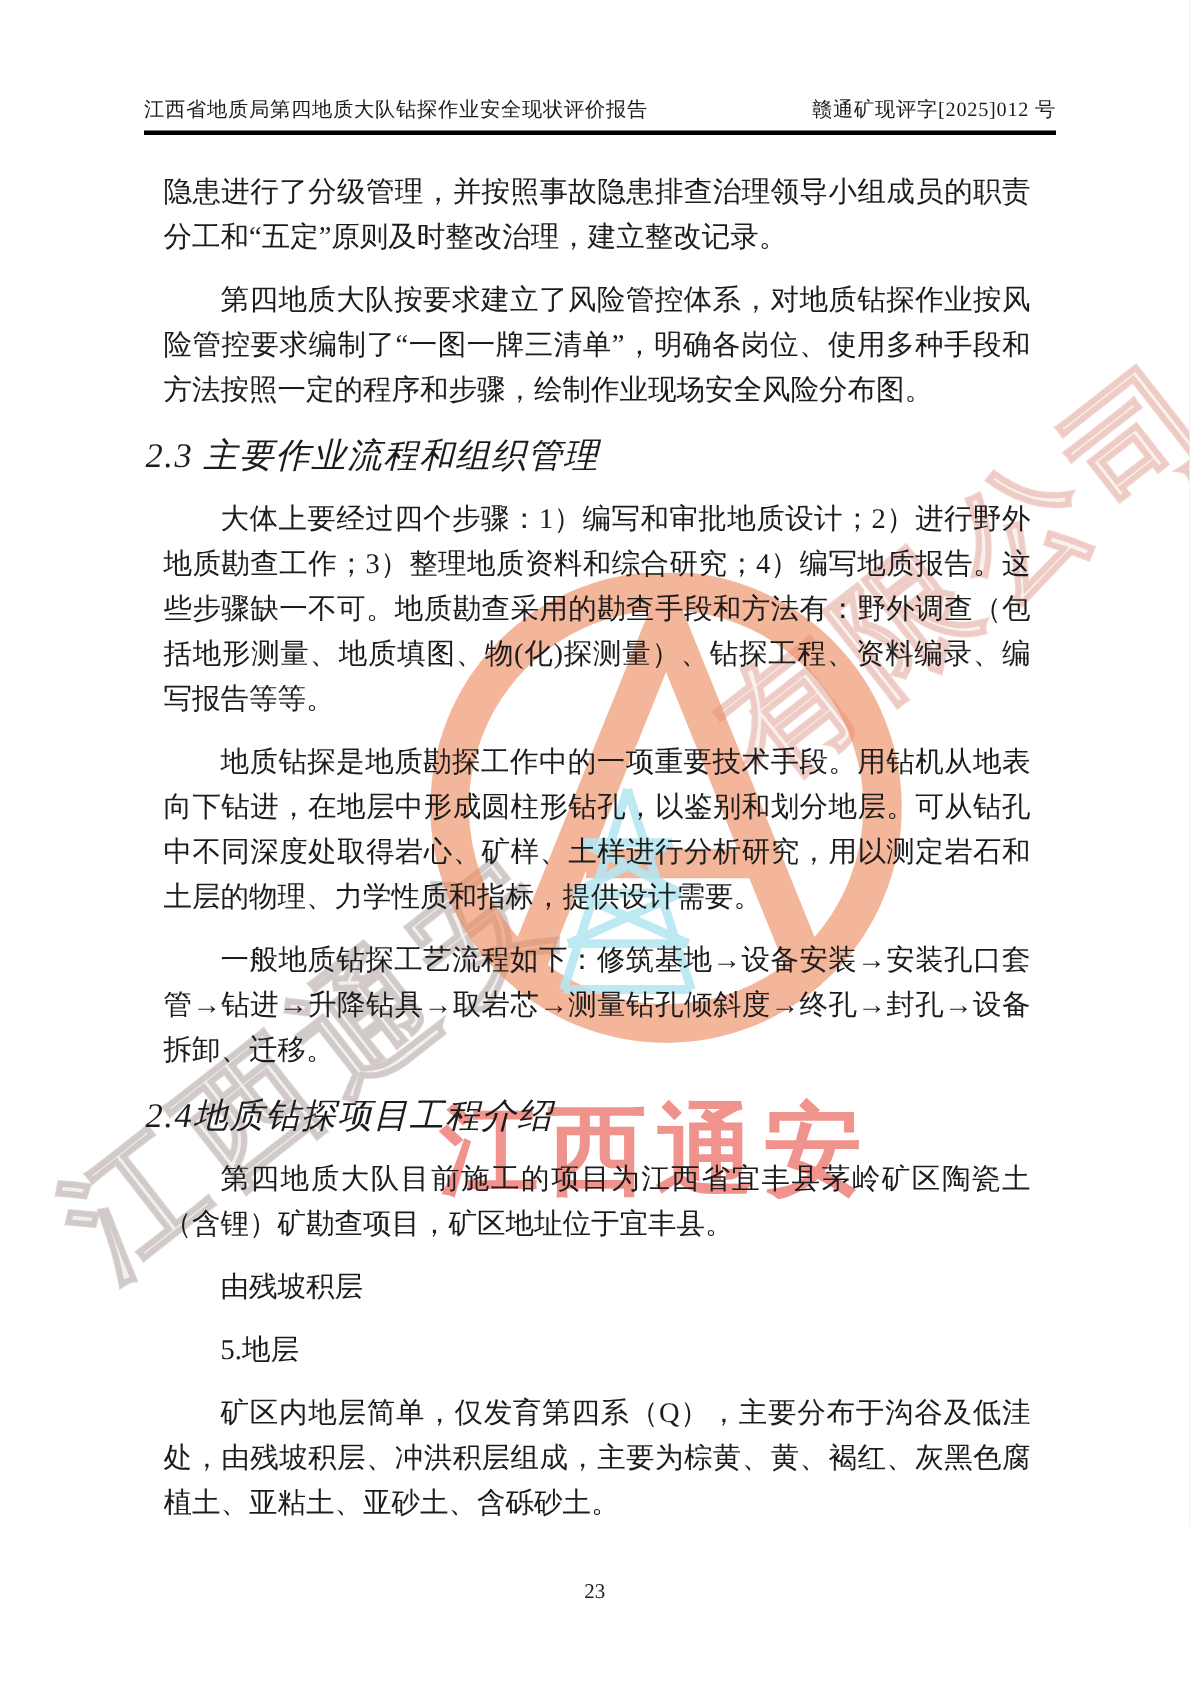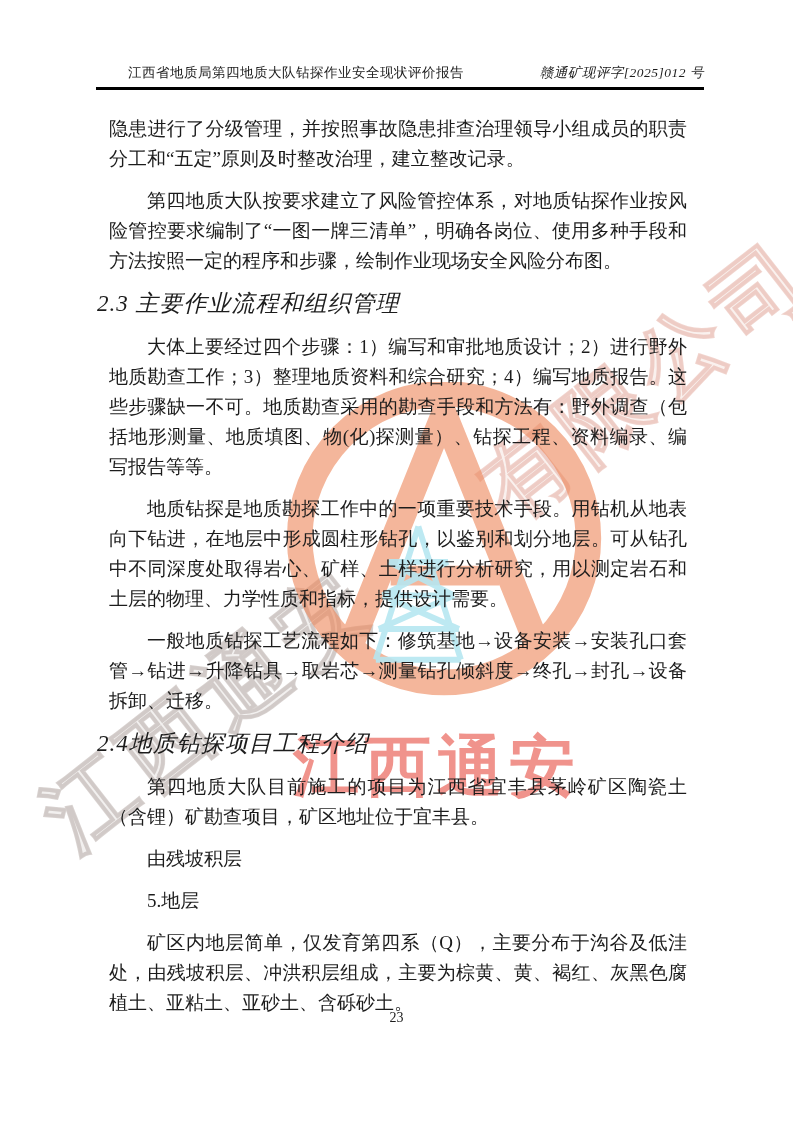--- a/index.html
+++ b/index.html
@@ -28,39 +28,39 @@
   .wm-diag.frag1 { left:55px; top:770px; }
   .wm-diag.frag2 { left:492px; top:442px; color:rgba(225,165,150,0.16); -webkit-text-stroke:1.5px rgba(220,150,135,0.4); }
 
   
   .header {
     position:absolute; left:96px; right:89px; top:64px; z-index:1;
     display:flex; justify-content:space-between; align-items:flex-end;
     font-size:13.5px; line-height:18px;
     border-bottom:3px solid #000; padding-bottom:5px;
   }
-  .header .hl { letter-spacing:0.5px;margin-left:32px; }
-  .header .hr { letter-spacing:0.5px;font-style:italic; }
+  .header .hl { letter-spacing:0.5px; }
+  .header .hr { letter-spacing:0.5px; }
 
   
   .content {
     position:absolute; left:97px; top:102px; width:602px; z-index:1;
     font-size:19px; line-height:30px; text-align:justify;
   }
   .para { margin:12px; text-indent:2em; }
   .para.cont { text-indent:0; }
   .h2 {
     margin:7px 0 4px 0; font-size:23px; line-height:32px;
     font-weight:normal; font-style:italic; text-indent:0;
     letter-spacing:1px;
   }
 
   
   .page-number {
-    position:absolute; left:0; right:0; top:1010px; z-index:1;
+    position:absolute; left:0; right:0; top:1054px; z-index:1;
     text-align:center; font-size:14px;
   }
 </style>
 </head>
 <body>
 
 <div class="page">
 
   <div class="watermark">
     <div class="wm-diag frag1">江西通安</div>

